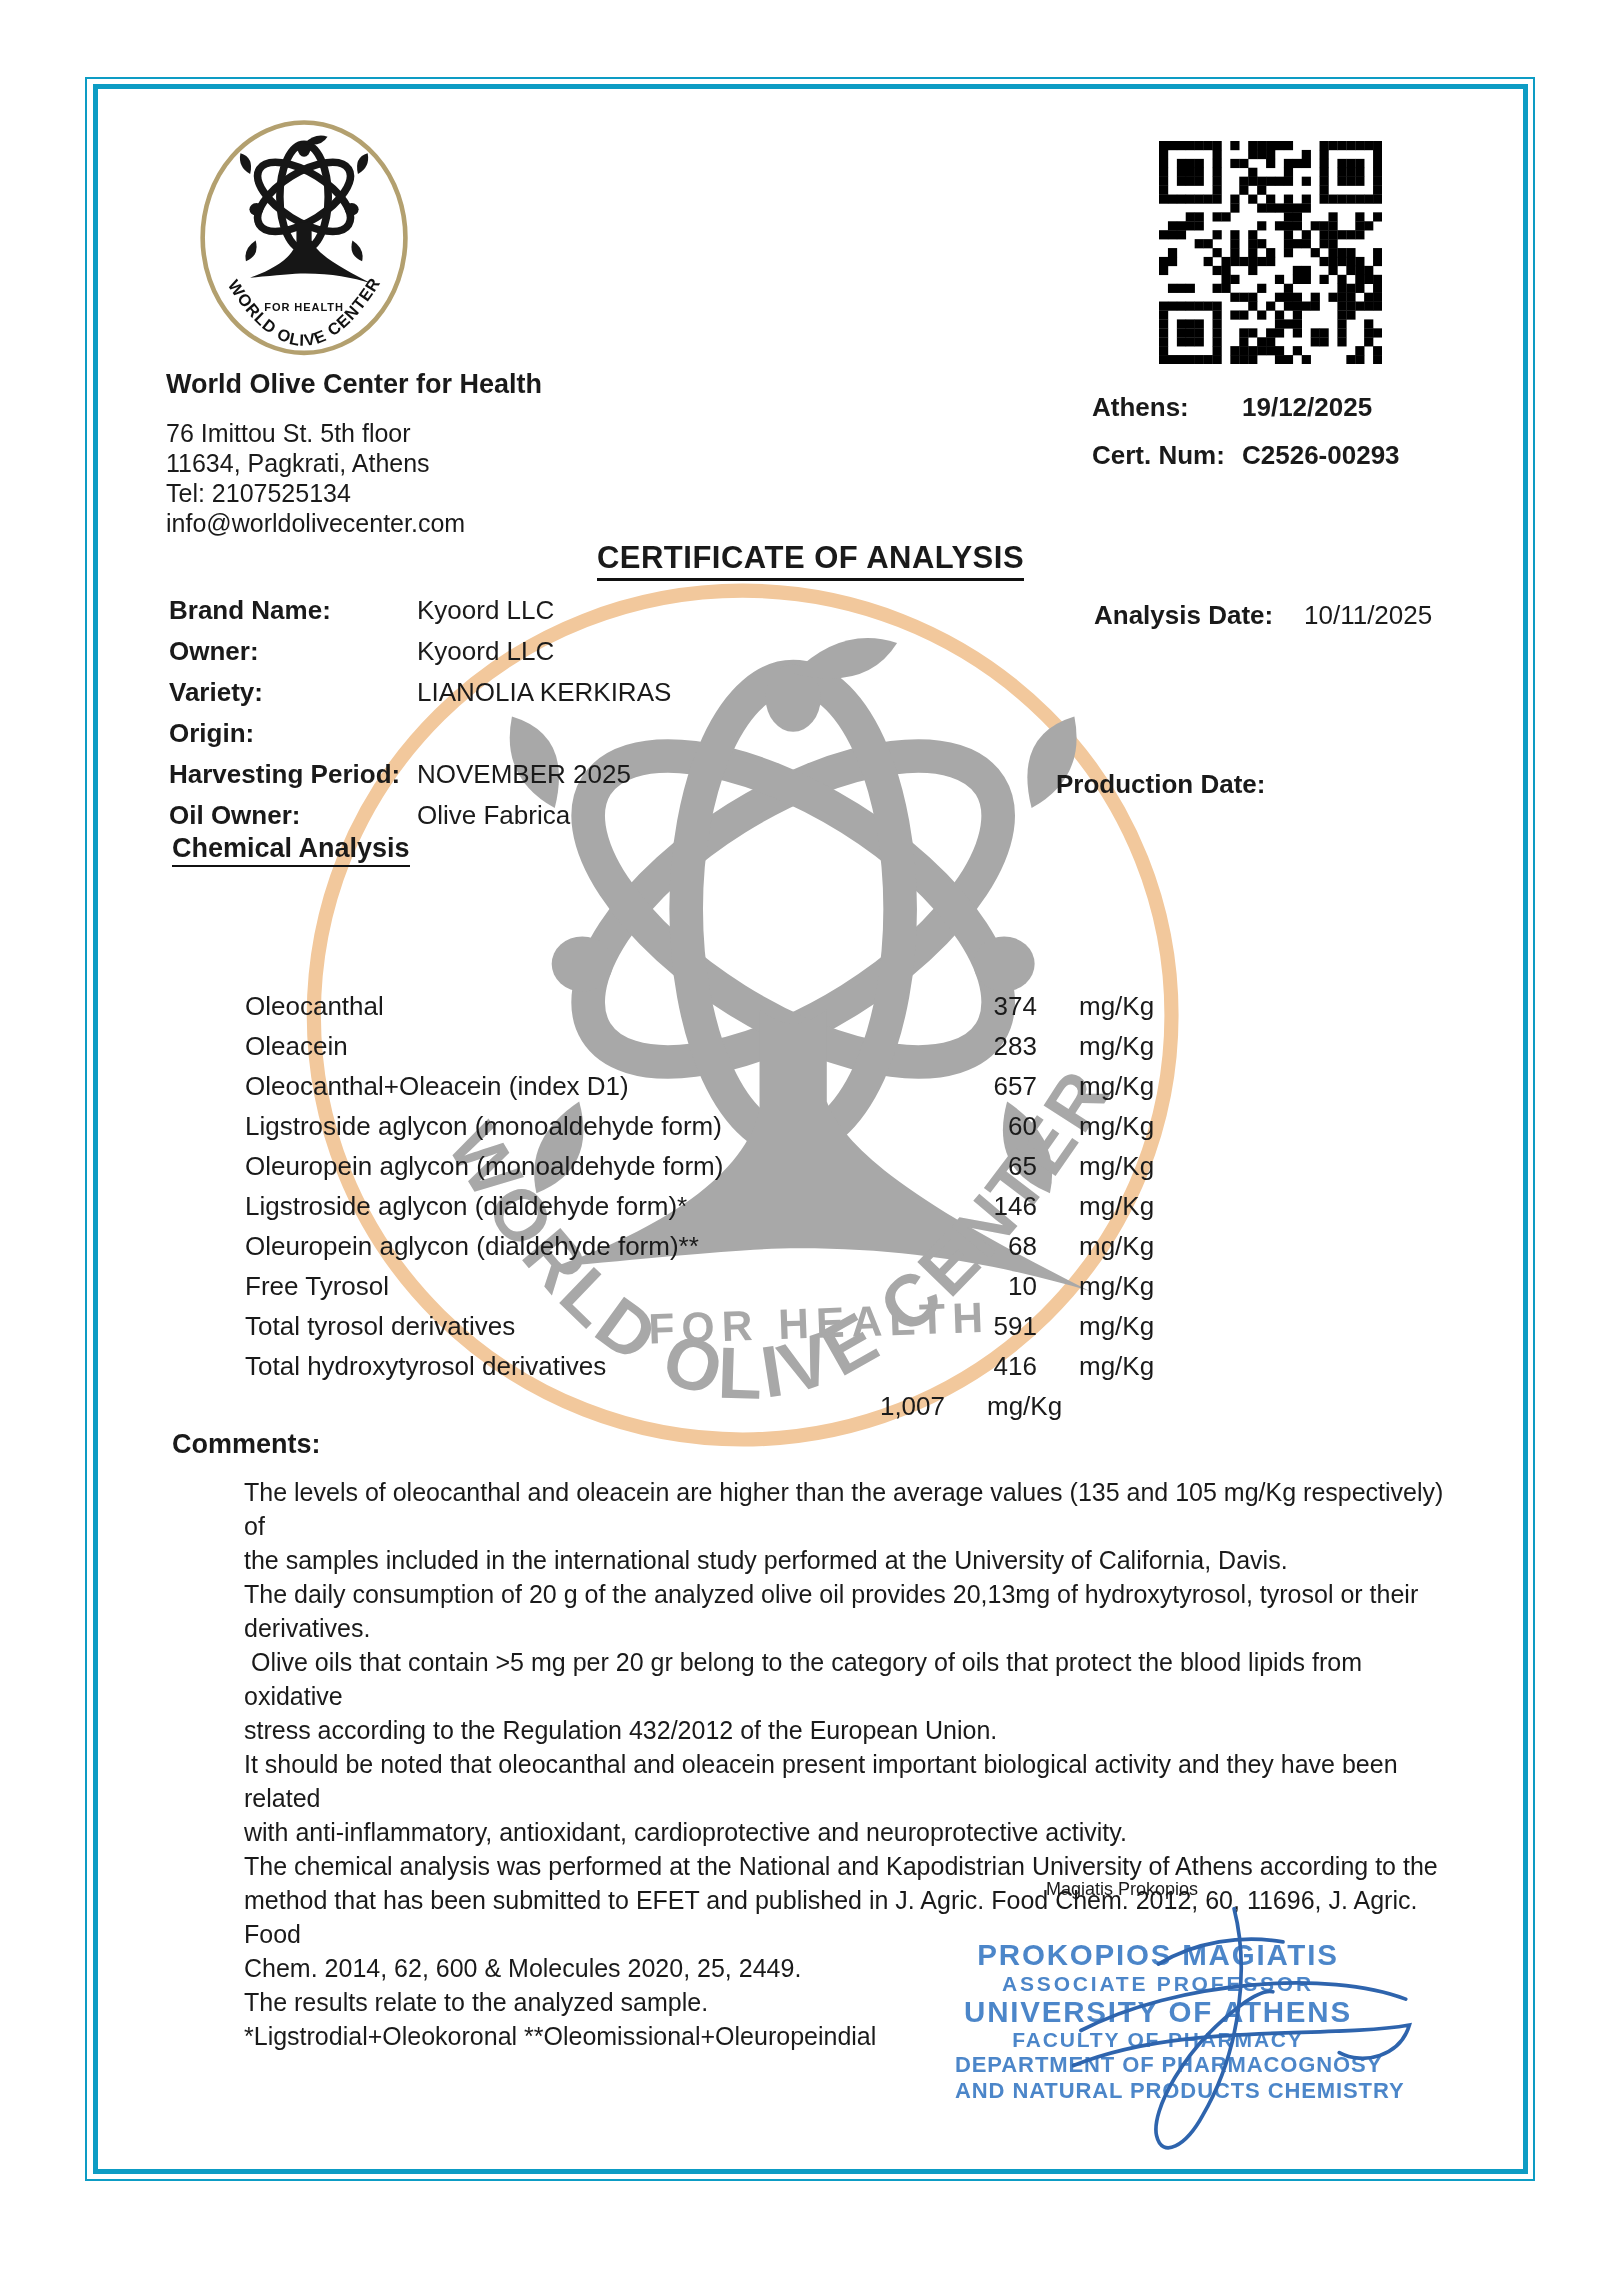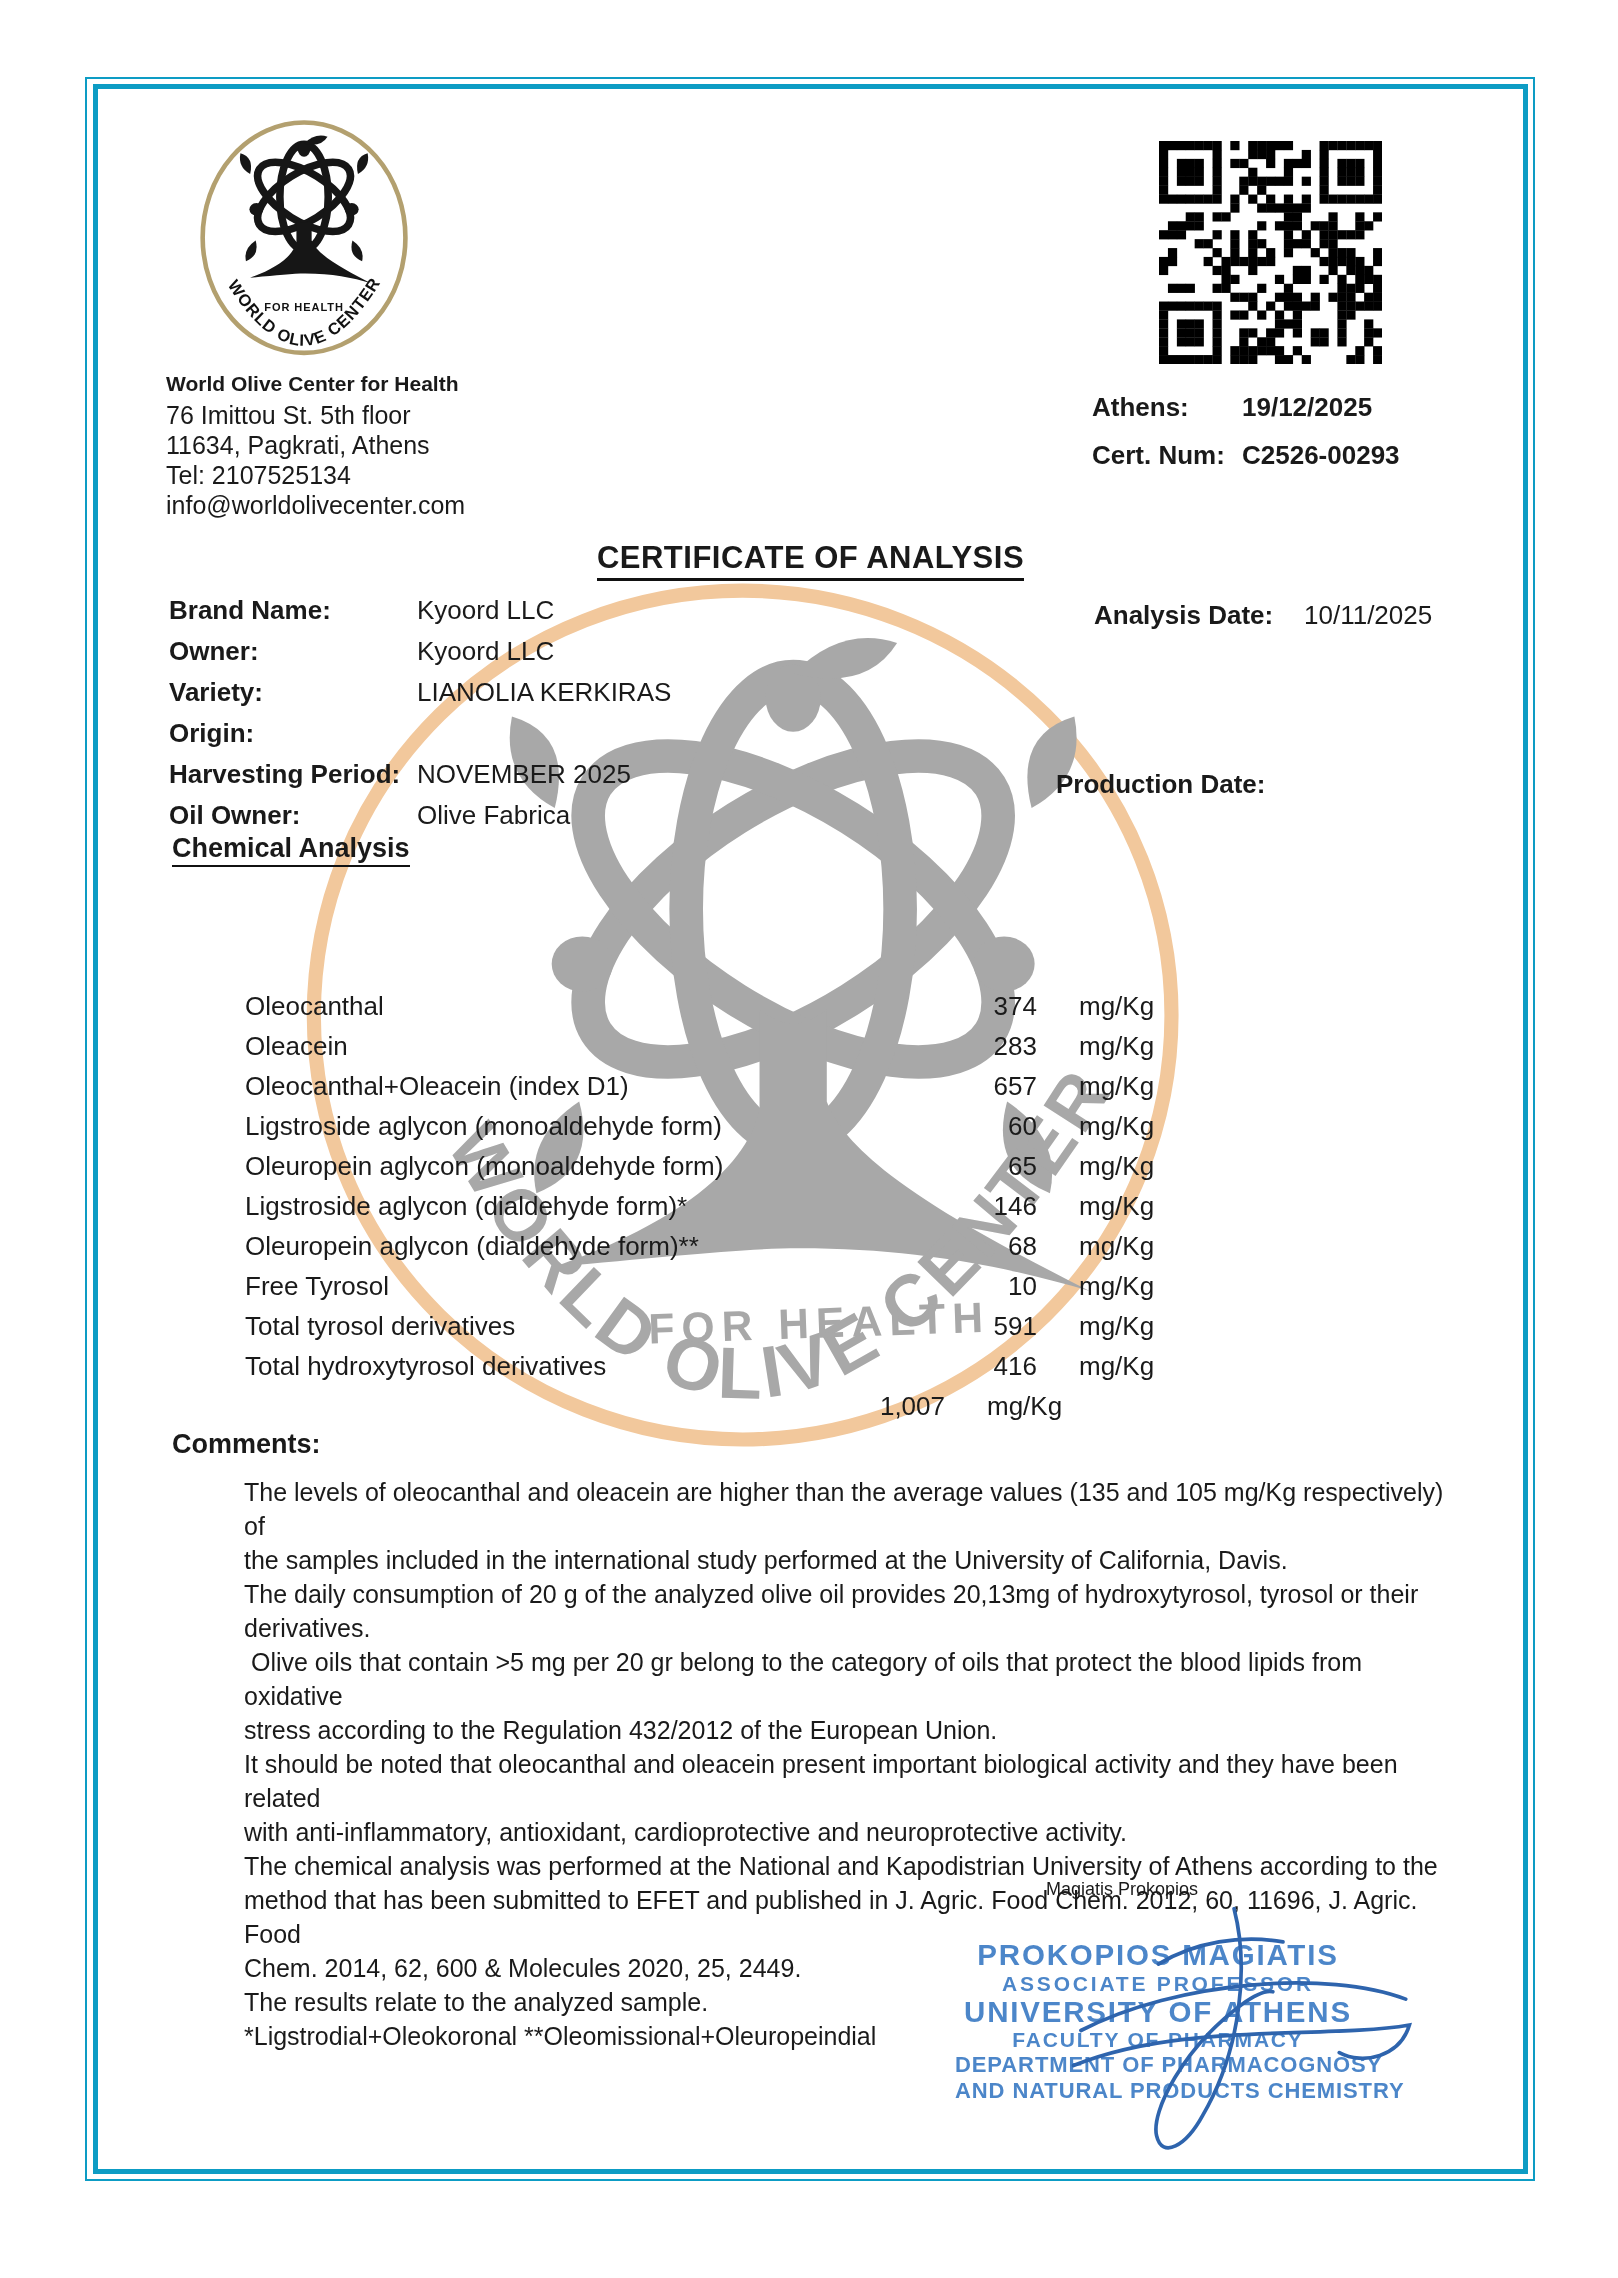--- a/index.html
+++ b/index.html
@@ -10,21 +10,21 @@
   .border-outer { position:absolute; left:85px; top:77px; width:1450px; height:2104px;
     border:2.8px solid #0d9cc4; box-sizing:border-box; }
   .border-inner { position:absolute; left:93px; top:84px; width:1435px; height:2090px;
     border:5.5px solid #0d9cc4; box-sizing:border-box; }
 
   .watermark { position:absolute; left:297px; top:565px; }
 
   .logo-svg { position:absolute; left:196px; top:116px; }
 
   .addr { position:absolute; left:166px; top:369px; font-size:25px; line-height:30px; }
-  .addr .org { font-size:21px; font-weight:bold; margin-bottom:1px; }
+  .addr .org { font-size:27px; font-weight:bold; margin-bottom:19px;text-align:right; }
 
   .qr-svg { position:absolute; left:1159px; top:141px; fill:#000; }
 
   .meta-row { position:absolute; left:1092px; display:flex; font-size:26px; font-weight:bold; white-space:nowrap; }
   .meta-row .lbl { width:150px; }
   .meta-athens { top:392px; }
   .meta-cert { top:440px; }
 
   .doc-title { position:absolute; left:93px; top:540px; width:1435px; text-align:center;
     font-size:31px; font-weight:bold; }

